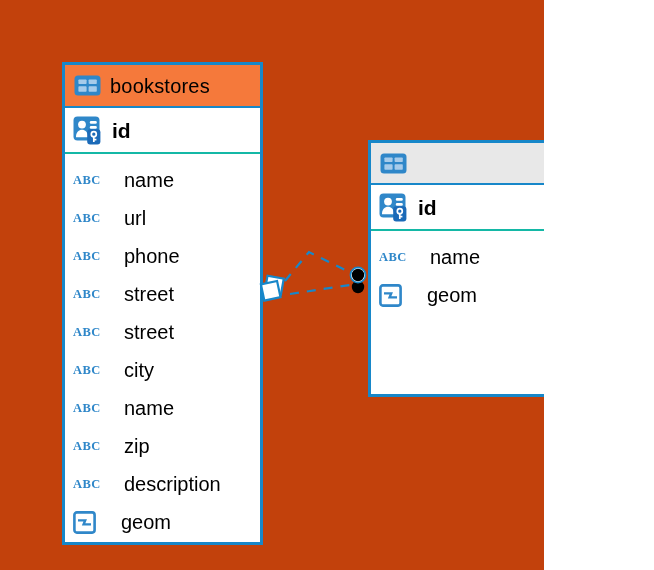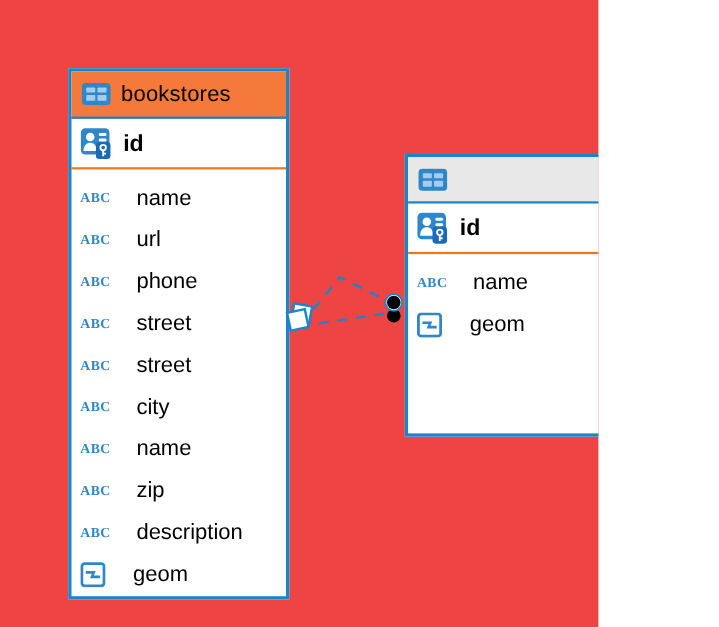--- a/index.html
+++ b/index.html
@@ -1,18 +1,18 @@
 <!DOCTYPE html>
 <html><head>
 <meta charset="utf-8">
 <style>
   html,body{margin:0;padding:0;background:#ffffff;}
   #canvas{
     position:relative;width:544px;height:570px;overflow:hidden;
-    background:#ef4444;
+    background:#c2410c;
     font-family:"Liberation Sans","DejaVu Sans",sans-serif;
     color:#000;
   }
   .entity{
     position:absolute;
     background:#fff;
     border:3px solid #1787C9;
     box-sizing:border-box;
     display:flex;flex-direction:column;
   }
@@ -22,21 +22,21 @@
     border-bottom:2px solid #1787C9;
     flex:0 0 auto;
   }
   .entity-title{
     font-size:20px;line-height:1;letter-spacing:0.2px;
     white-space:nowrap;
   }
   .pk-row{
     display:flex;align-items:center;gap:9px;
     padding:0 8px 0 8px;
-    border-bottom:2px solid #f97316;
+    border-bottom:2px solid #14b8a6;
     flex:0 0 auto;
   }
   .pk-label{font-size:21px;font-weight:bold;line-height:1;}
   .fields{padding:7px 0 4px 0;flex:1 1 auto;}
   .field-row{
     display:flex;align-items:center;gap:9px;
     height:38px;padding:0 8px 0 8px;
   }
   .field-label{font-size:20px;line-height:1;white-space:nowrap;margin-left:16px;}
   .abc{

